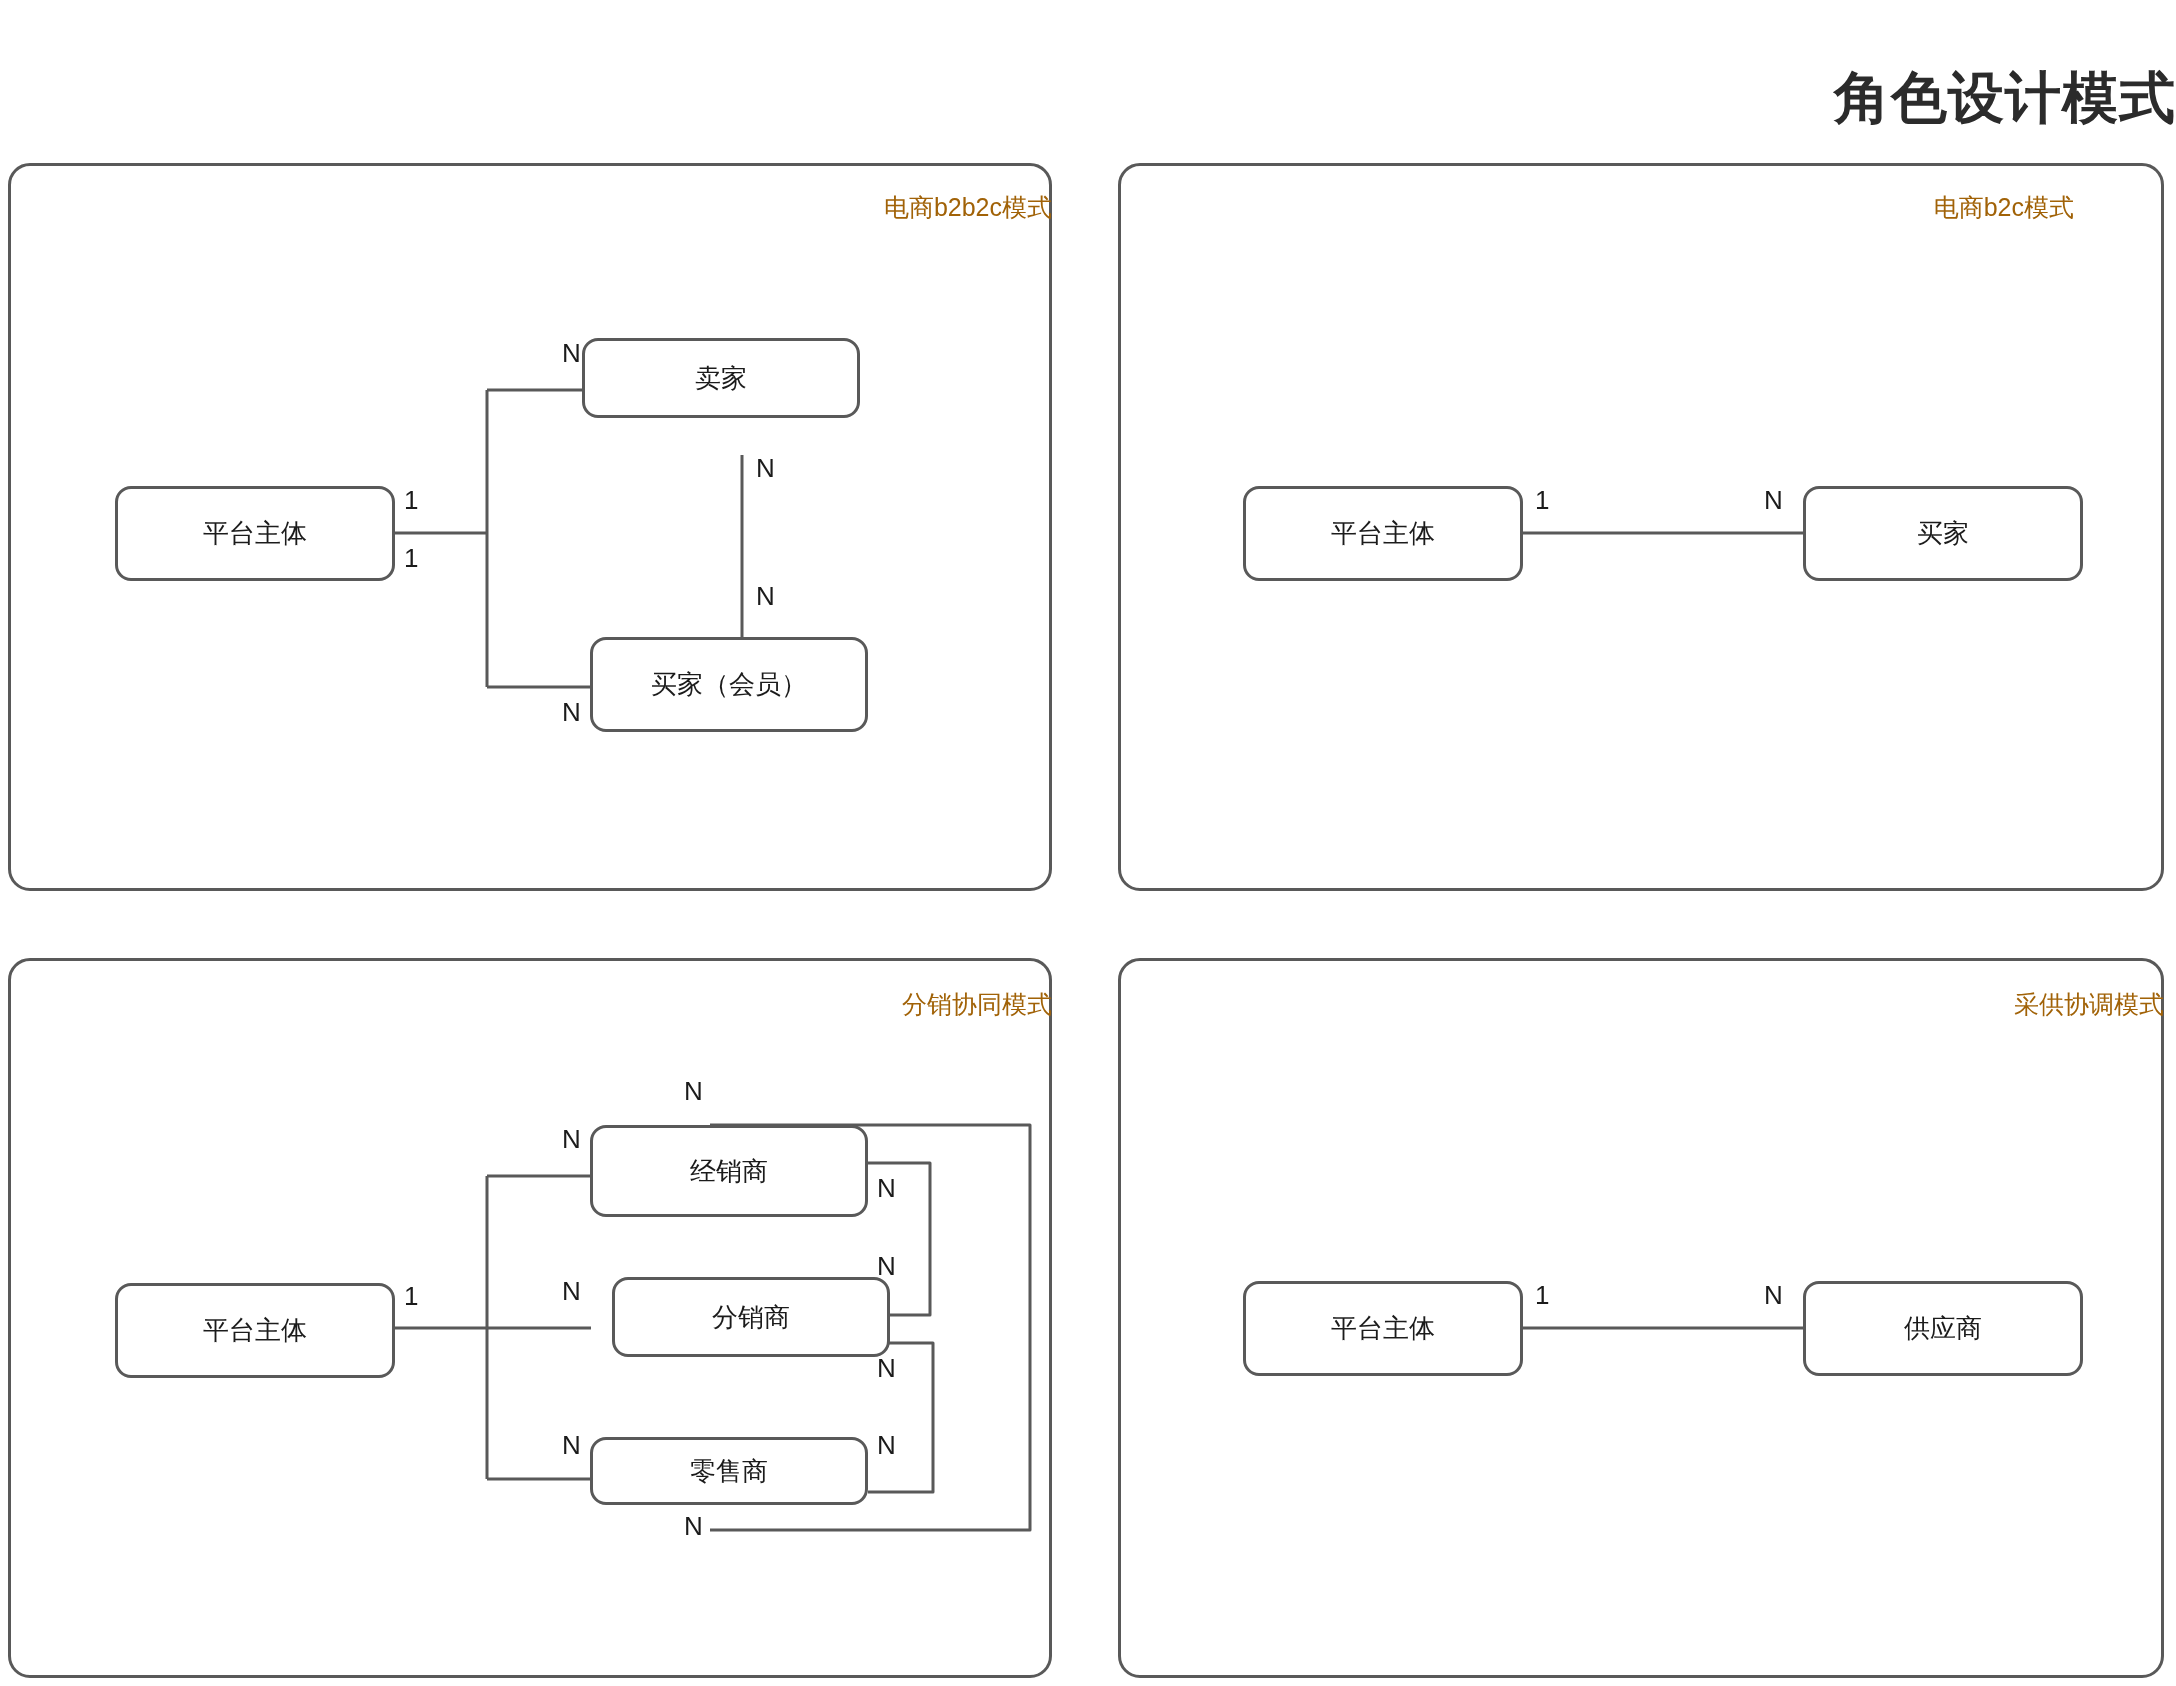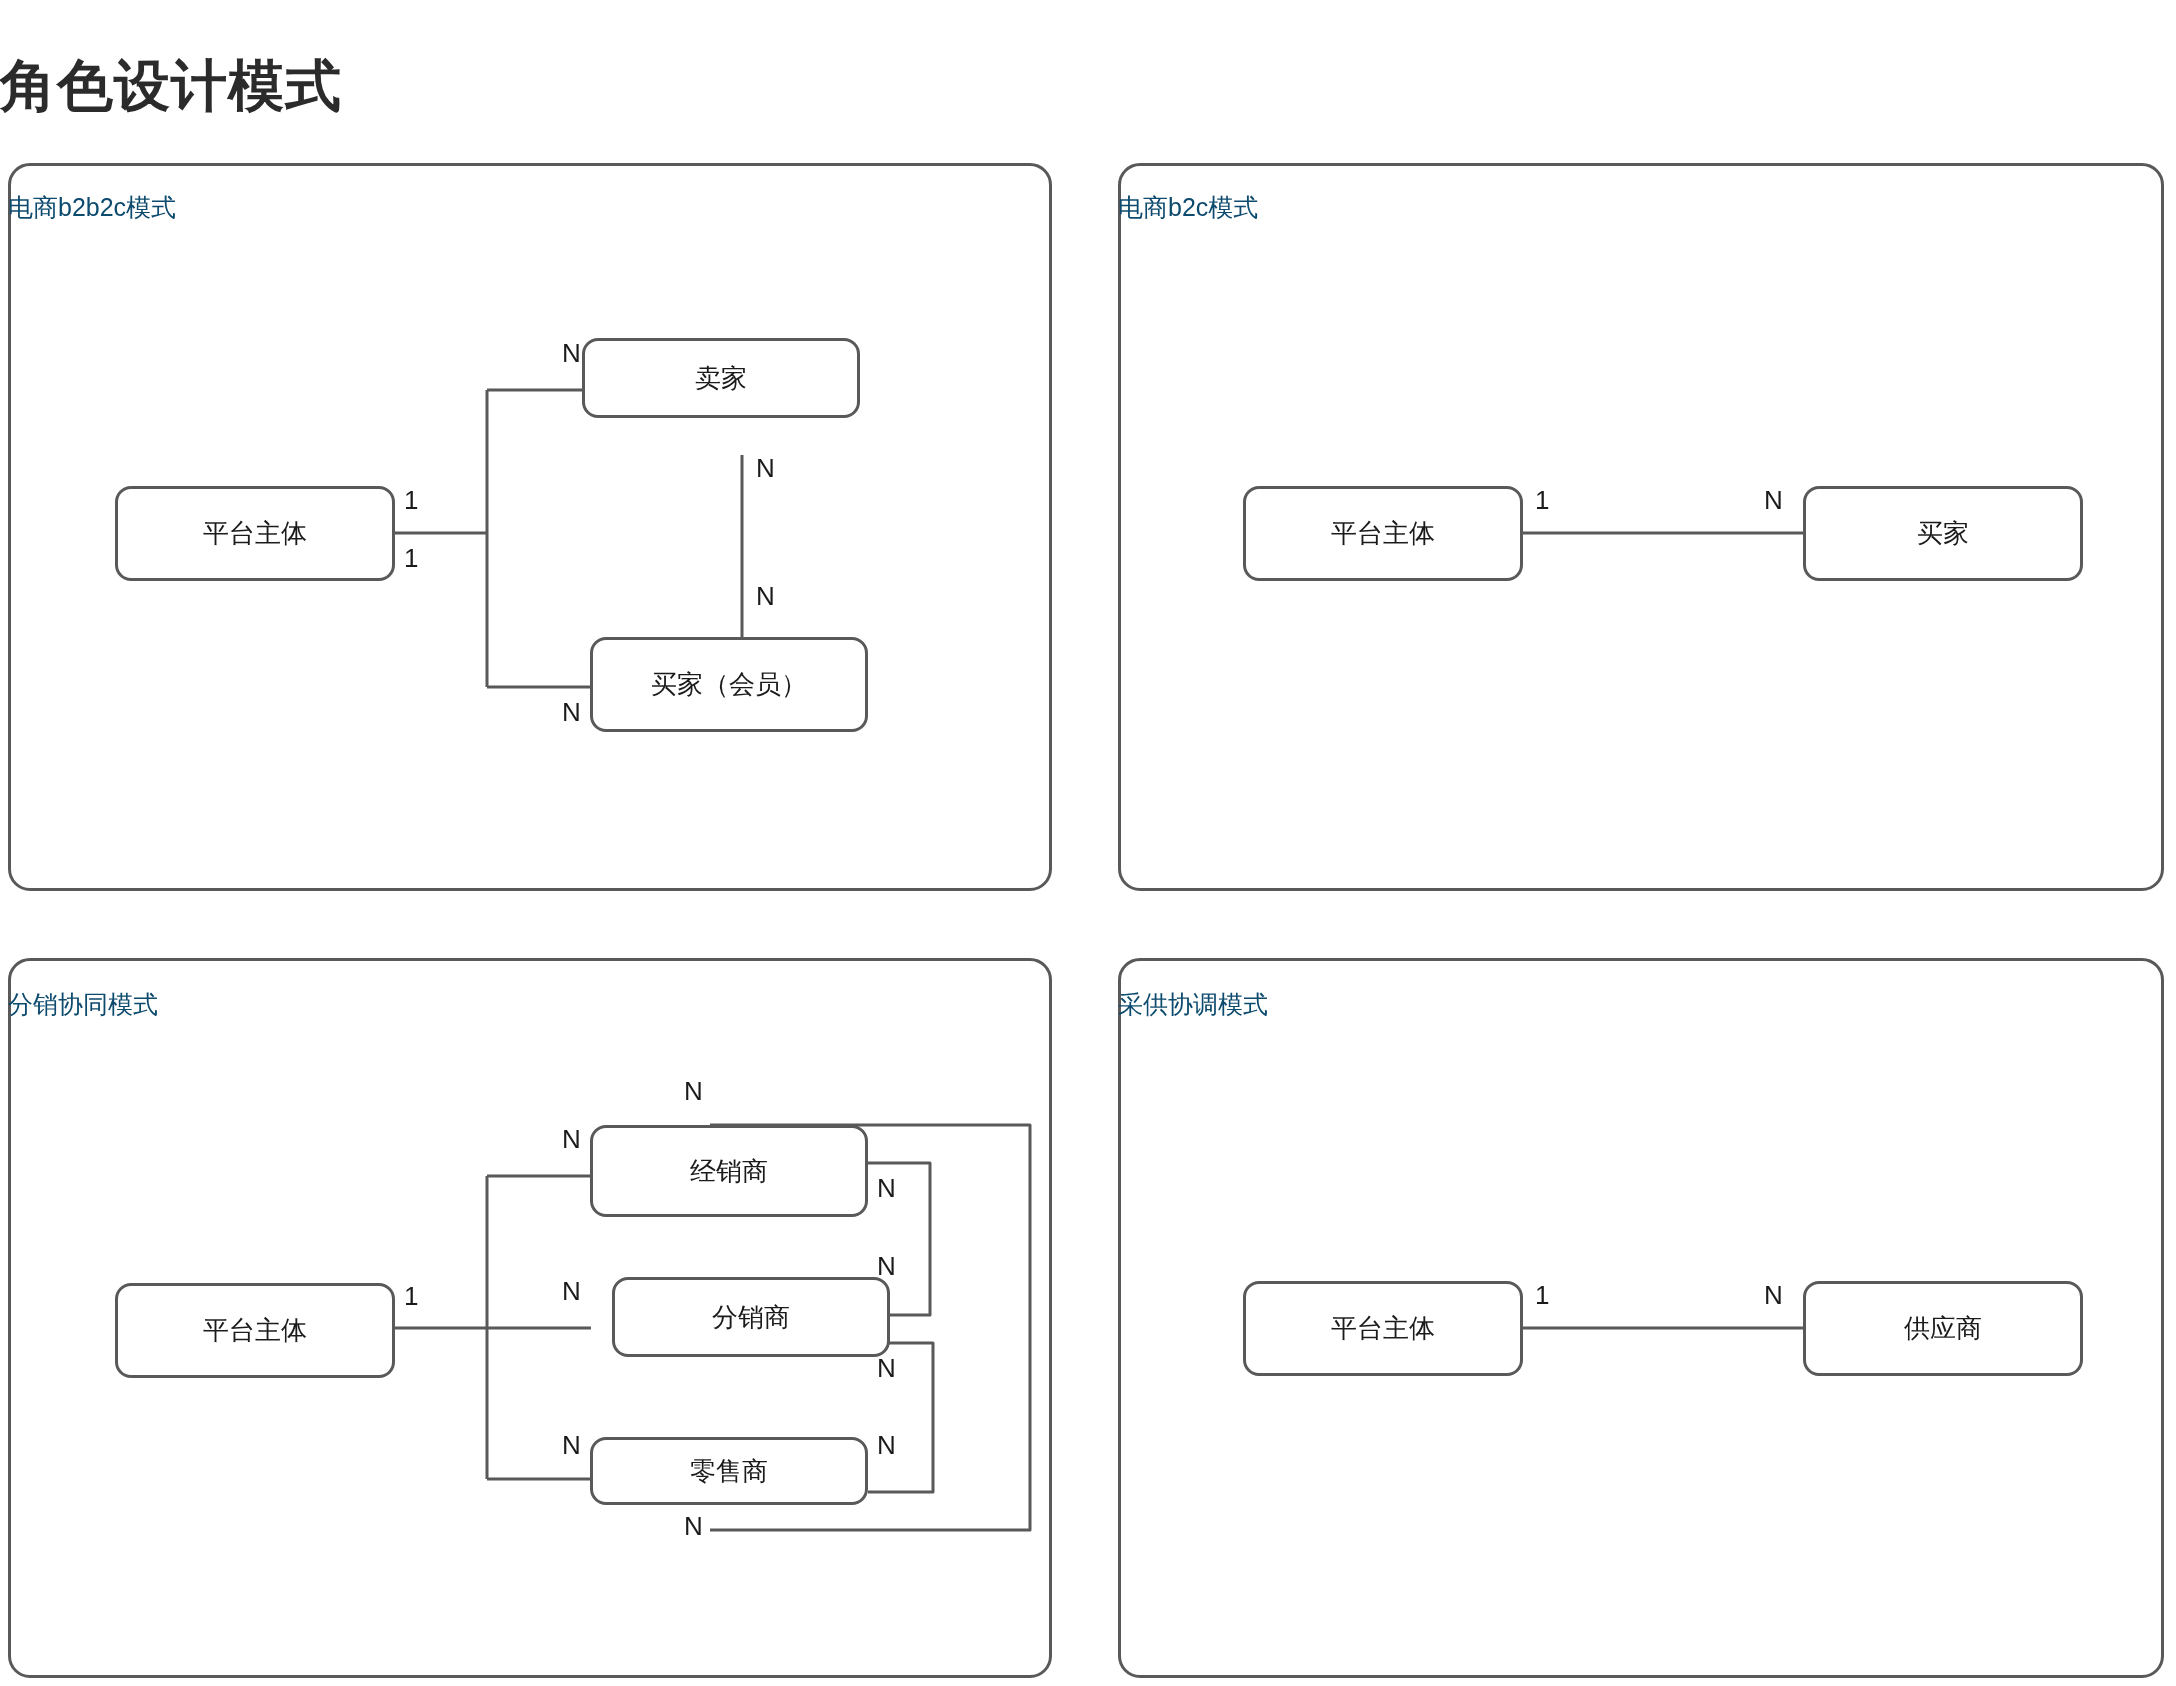--- a/index.html
+++ b/index.html
@@ -10,24 +10,24 @@
   body {
     width: 2176px;
     height: 1686px;
     font-family: "Liberation Sans", "DejaVu Sans", sans-serif;
     color: #333333;
     position: relative;
     overflow: hidden;
   }
   #page-title {
     position: absolute;
-    top: 14px;
+    top: 26px;
     left: 0;
     width: 2176px;
-    text-align: left;
+    text-align: right;
     font-size: 56px;
     font-weight: 700;
     color: #2b2b2b;
     letter-spacing: 1px;
     line-height: 1.2;
   }
   .canvas {
     position: absolute;
     top: 0;
     left: 0;
@@ -43,23 +43,23 @@
   }
   #panel-b2b2c { left: 8px;    top: 163px;  width: 1044px; height: 728px; }
   #panel-b2c   { left: 1118px; top: 163px;  width: 1046px; height: 728px; }
   #panel-dist  { left: 8px;    top: 958px;  width: 1044px; height: 720px; }
   #panel-supply{ left: 1118px; top: 958px;  width: 1046px; height: 720px; }
 
   .panel-title {
     position: absolute;
     left: 0;
     width: 100%;
-    text-align: left;
+    text-align: right;
     font-size: 25px;
-    color: #0c4a6e;
+    color: #a16207;
     font-weight: 400;
     top: 28px;
   }
 
   .node {
     position: absolute;
     border: 3px solid #595959;
     border-radius: 16px;
     background: #ffffff;
     box-sizing: border-box;

